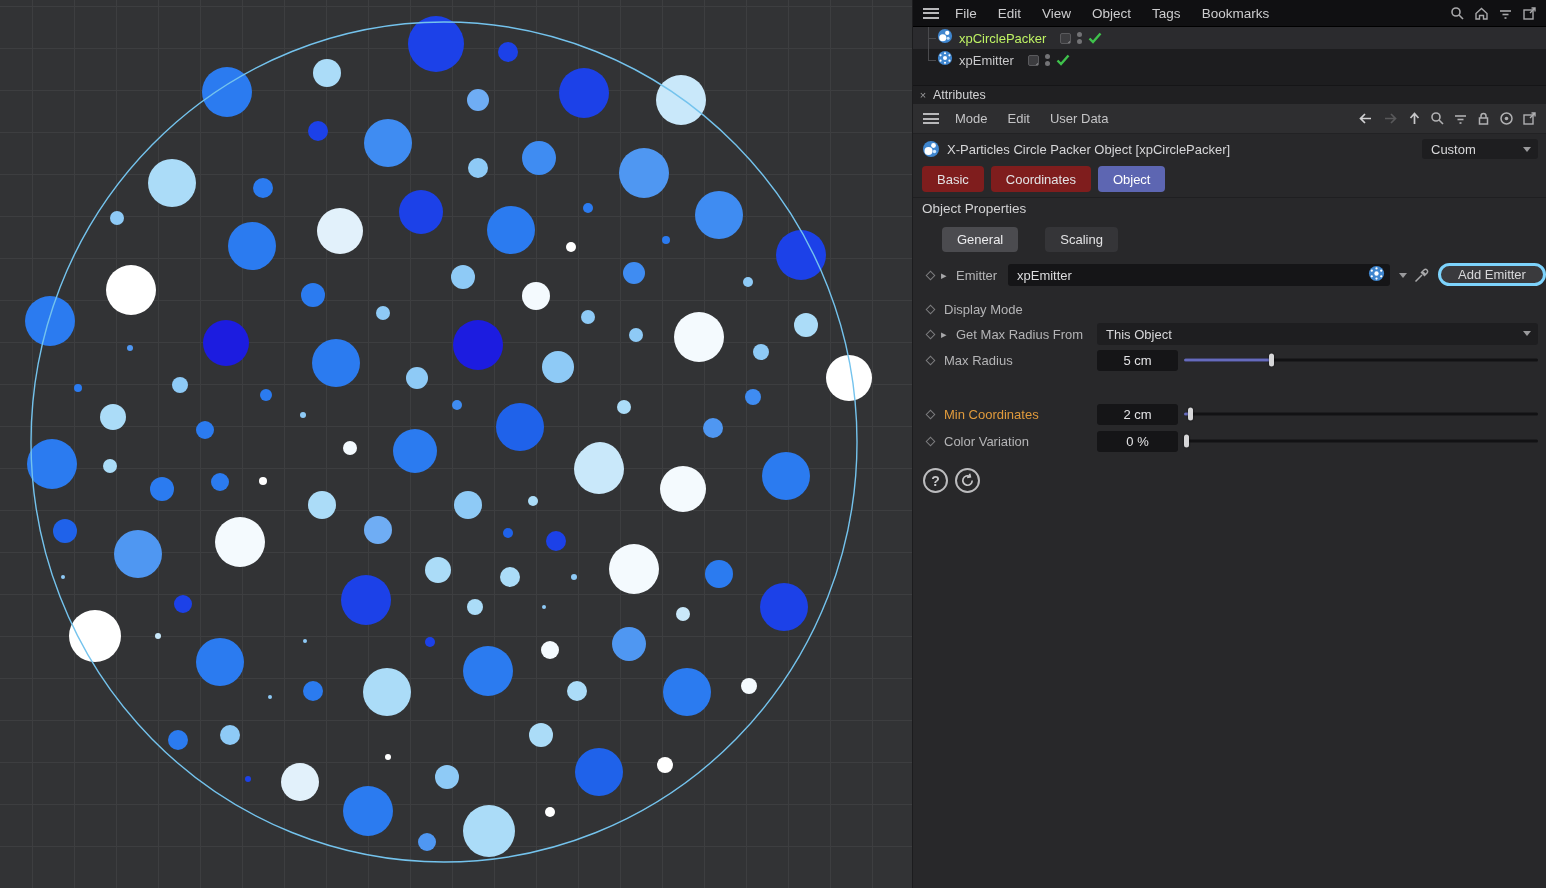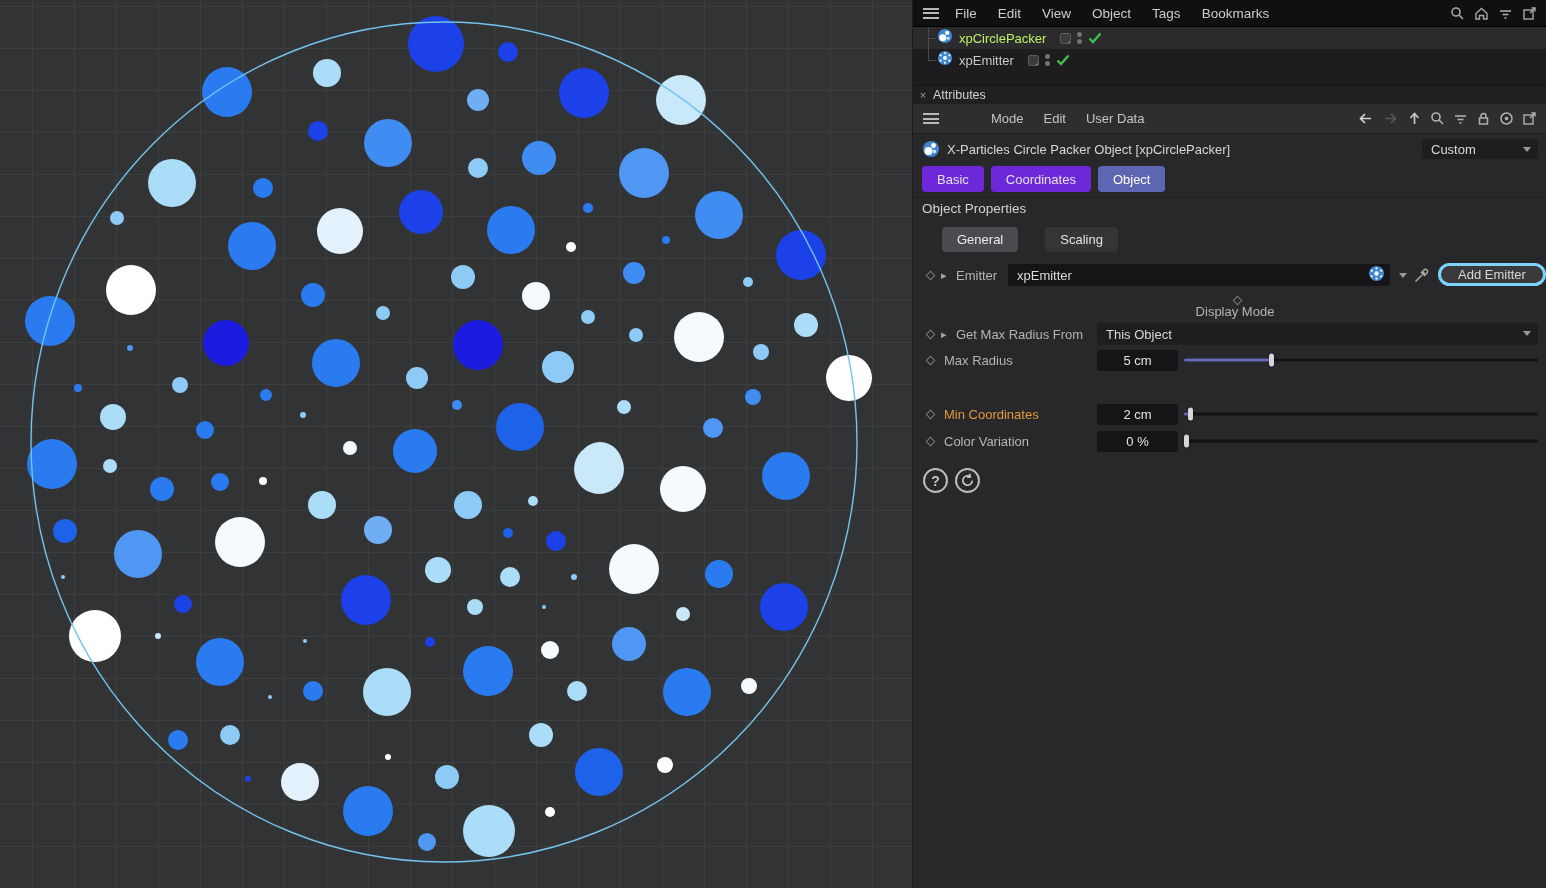--- a/index.html
+++ b/index.html
@@ -45,21 +45,21 @@
 
   .attr-toolbar{position:absolute;left:0;top:104px;width:634px;height:30px;background:#2e2e30;display:flex;align-items:center;padding:0 10px;border-bottom:1px solid #222224;}
   .attr-toolbar .mitem{color:#c4c4c6;font-size:13px;margin-right:20px;}
   .tb-icons{margin-left:auto;display:flex;align-items:center;gap:8px;}
 
   .obj-title{position:absolute;left:0;top:134px;width:634px;height:30px;display:flex;align-items:center;padding:0 9px;}
   .obj-title .t{color:#d6d6d8;font-size:13px;margin-left:7px;}
   .dropdown.small{margin-left:auto;width:116px;height:20px;}
 
   .tabs-row{position:absolute;left:9px;top:166px;height:26px;display:flex;gap:7px;}
-  .pill{display:flex;align-items:center;justify-content:center;padding:0 15px;height:26px;border-radius:4px;background:#6d28d9;color:#e2e2e4;font-size:13px;}
+  .pill{display:flex;align-items:center;justify-content:center;padding:0 15px;height:26px;border-radius:4px;background:#7f1d1d;color:#e2e2e4;font-size:13px;}
   .pill.active{background:#5d66b2;color:#fff;}
   .tabs-sep{position:absolute;left:0;top:197px;width:634px;height:1px;background:#1f1f21;}
 
   .section-title{position:absolute;left:9px;top:201px;color:#d2d2d4;font-size:13.5px;}
   .subtabs-row{position:absolute;left:9px;top:227px;height:25px;display:flex;gap:7px;}
   .subtabs-row .pill{height:25px;background:#353538;margin-left:20px;}
   .subtabs-row .pill.active{background:#4b4b4f;color:#ececee;}
 
   .prow{position:absolute;left:0;width:634px;height:24px;display:flex;align-items:center;}
   .diamond{flex:none;width:7px;height:7px;border:1px solid #7c7c7e;transform:rotate(45deg);margin-left:14px;}
@@ -290,21 +290,21 @@
         </div>
     </div>
 
     <div class="attr-header">
       <span class="attr-close">×</span>
       <span class="attr-title">Attributes</span>
     </div>
 
     <div class="attr-toolbar">
       <span class="hamburger"></span>
-      <span id="attr-menu-items" style="display:flex;align-items:center;margin-left:36px;">
+      <span id="attr-menu-items" style="display:flex;align-items:center;">
           <span class="mitem">Mode</span>
           <span class="mitem">Edit</span>
           <span class="mitem">User Data</span>
         </span>
       <span class="tb-icons">
         <svg width="17" height="15" viewBox="0 0 17 15">
             <path d="M14 7.5 H4 M8 3 L3.5 7.5 L8 12" fill="none" stroke="#d2d2d4" stroke-width="1.7"></path>
           </svg>
         <svg width="17" height="15" viewBox="0 0 17 15">
             <path d="M3 7.5 H13 M9 3 L13.5 7.5 L9 12" fill="none" stroke="#58585a" stroke-width="1.7"></path>
@@ -382,21 +382,21 @@
             </svg>
         </span>
       </span>
       <span class="chev" style="position:absolute;left:486px;top:10px;"></span>
       <svg width="17" height="17" viewBox="0 0 17 17" style="position:absolute;left:500px;top:4px;">
           <path d="M2.5 14.5 L9 8 M9.5 4.5 L12.5 7.5 M11 3 a 2 2 0 0 1 3 3 L11.5 8.5 L8.5 5.5 Z" fill="none" stroke="#a8a8aa" stroke-width="1.5"></path>
         </svg>
       <span class="btn" style="position:absolute;left:525px;top:0;">Add Emitter</span>
     </div>
 
-    <div class="prow" style="top:297px;flex-direction:column;">
+    <div class="prow" style="top:297px;">
       <span class="diamond"></span>
       <span class="plabel" style="margin-left:10px;">Display Mode</span>
     </div>
 
     <div class="prow" style="top:322px;">
       <span class="diamond"></span>
       <span class="expander">▸</span>
       <span class="plabel">Get Max Radius From</span>
       <span class="dropdown">
         <span>This Object</span>

